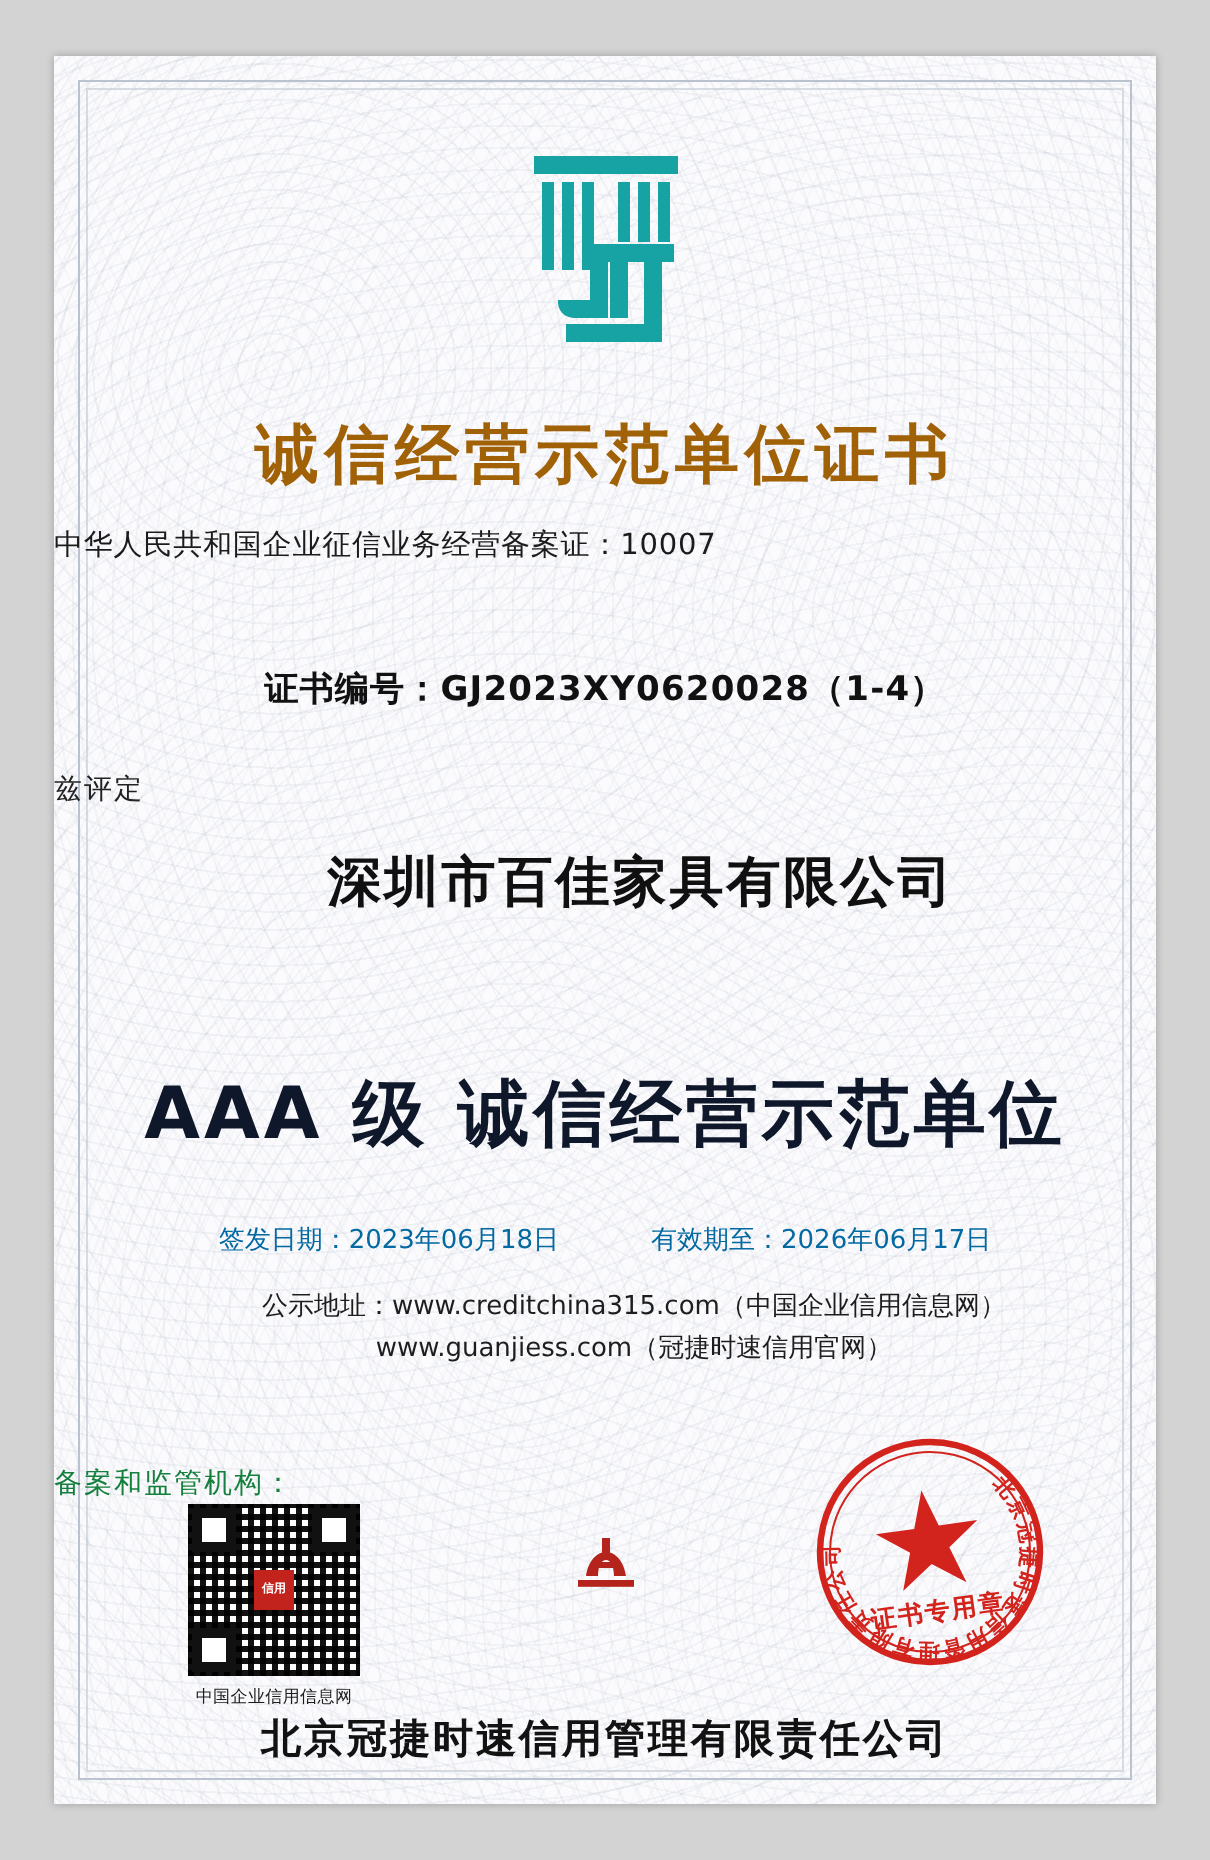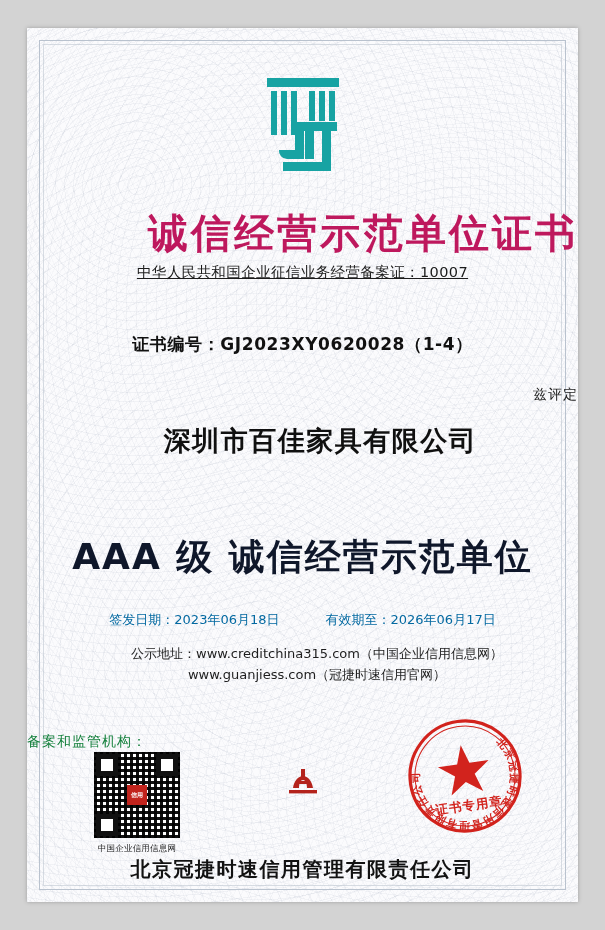--- a/index.html
+++ b/index.html
@@ -78,55 +78,53 @@
     text-align: center;
   }
   .logo-svg { display: inline-block; }
 
   
   .main-title {
     position: absolute;
     top: 178px;
     left: 0;
     right: 0;
-    text-align: right;
-    color: #be185d;
-    font-size: 40px;
+    text-align: center;
+    color: #a16207;
+    font-size: 32px;
     font-weight: bold;
     letter-spacing: 3px;
     font-family: "DejaVu Sans", "Liberation Sans", sans-serif;
   }
   .sub-title {
     position: absolute;
     top: 235px;
     left: 0;
     right: 0;
-    text-align: center;
     color: #1b1b1b;
     font-size: 14.5px;
     letter-spacing: 0.4px;
-    text-decoration: underline;
   }
   .cert-no {
     position: absolute;
     top: 305px;
     left: 0;
     right: 0;
     text-align: center;
     color: #111;
     font-size: 17px;
     font-weight: bold;
     letter-spacing: 0.6px;
   }
   .hereby {
     position: absolute;
     top: 358px;
     left: 0;
     right: 0;
-    text-align: right;
+    text-align: left;
     color: #222;
     font-size: 14px;
     letter-spacing: 1px;
   }
   .company {
     position: absolute;
     top: 395px;
     left: 0;
     right: 0;
     text-align: center;

